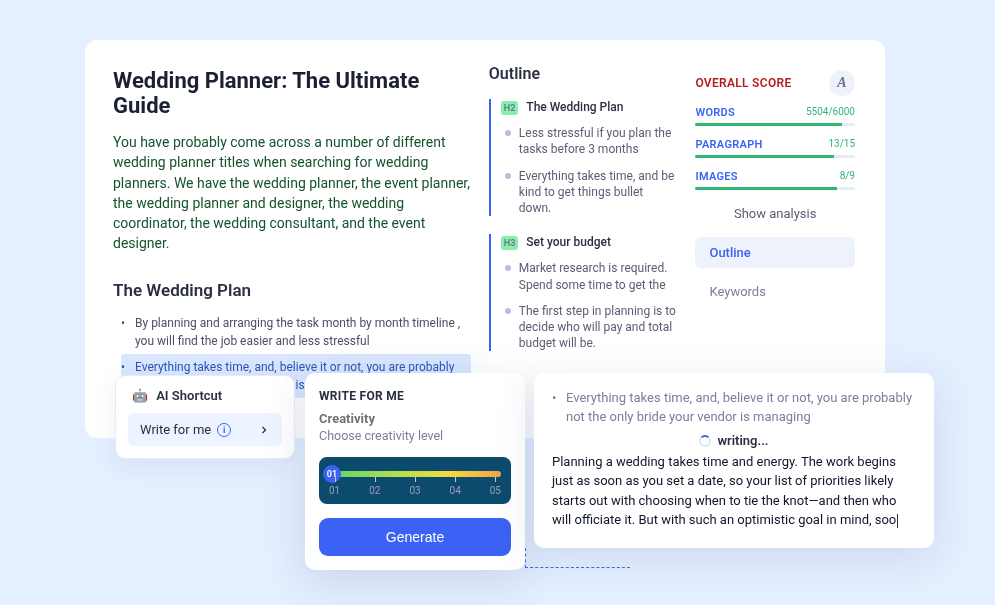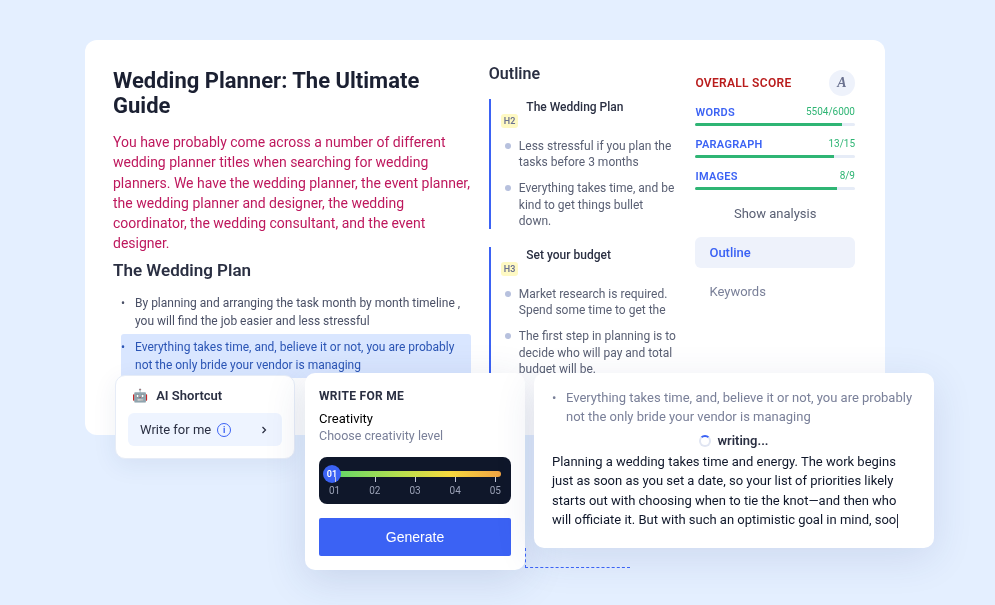--- a/index.html
+++ b/index.html
@@ -1,32 +1,32 @@
 <!DOCTYPE html>
 <html><head>
 <meta charset="utf-8">
 <style>
   * { box-sizing: border-box; margin: 0; padding: 0; }
   body { font-family: -apple-system, BlinkMacSystemFont, 'Segoe UI', Roboto, sans-serif; background: #e4efff; width: 995px; height: 605px; overflow: hidden; position: relative; }
   .page-wrap { position: absolute; top: 40px; left: 85px; width: 800px; background: #fff; border-radius: 12px; padding: 28px 30px 40px 28px; display: flex; gap: 18px; }
   .editor { width: 370px; }
   .editor h1 { font-size: 22px; font-weight: 700; color: #1b2032; margin-bottom: 14px; }
-  .editor .intro { font-size: 14px; color: #be185d; line-height: 1.45; margin-bottom: 6px; }
+  .editor .intro { font-size: 14px; color: #14532d; line-height: 1.45; margin-bottom: 26px; }
   .editor h2.sub { font-size: 17px; font-weight: 600; color: #2a2f42; margin-bottom: 10px; }
   .editor ul { list-style: none; padding-left: 8px; }
   .editor ul li { font-size: 12px; color: #4a5066; line-height: 1.5; padding: 4px 6px 4px 14px; position: relative; }
   .editor ul li::before { content: "•"; position: absolute; left: 0; color: #4a5066; }
   .editor ul li.hl { background: #d9e6ff; border-radius: 3px; color: #2b55b5; }
   .editor ul li.hl::before { color: #2b55b5; }
 
   .outline { width: 195px; }
   .outline h3 { font-size: 16px; font-weight: 600; color: #2a2f42; margin-bottom: 16px; margin-top: -4px; }
   .ogrp { border-left: 2px solid #3b62f4; padding-left: 10px; margin-bottom: 18px; }
   .orow { display: flex; align-items: flex-start; gap: 8px; margin-bottom: 10px; }
-  .hchip { background: #fef9c3; color: #6b7290; font-size: 9px; font-weight: 600; padding: 2px 3px; border-radius: 3px; margin-top: 15px; flex-shrink: 0; }
+  .hchip { background: #86efac; color: #6b7290; font-size: 9px; font-weight: 600; padding: 2px 3px; border-radius: 3px; margin-top: 2px; flex-shrink: 0; }
   .dot { width: 6px; height: 6px; background: #b7c1de; border-radius: 50%; margin-top: 5px; margin-left: 4px; flex-shrink: 0; }
   .otxt { font-size: 12px; color: #5a6074; line-height: 1.35; }
   .otxt.title { color: #2a2f42; font-weight: 500; }
 
   .scorer { width: 165px; padding-top: 2px; }
   .score-head { display: flex; justify-content: space-between; align-items: center; margin-bottom: 10px; }
   .score-head span { font-size: 12px; color: #b91c1c; font-weight: 600; letter-spacing: .3px; }
   .score-icon { width: 26px; height: 26px; border-radius: 50%; background: #eef2fb; display: flex; align-items: center; justify-content: center; font-family: Georgia, serif; font-style: italic; color: #6b7290; font-weight: 600; font-size: 14px; }
   .metric { margin-bottom: 12px; }
   .metric .mrow { display: flex; justify-content: space-between; font-size: 11px; }
@@ -39,29 +39,29 @@
   .tab-plain { color: #7a8099; font-size: 13px; padding: 6px 14px; cursor: pointer; }
 
   .shortcut-card { position: absolute; top: 375px; left: 115px; width: 180px; background: #fff; border: 1px solid #e6ecf7; border-radius: 10px; padding: 12px 12px; box-shadow: 0 6px 24px rgba(40,60,120,.08); }
   .shortcut-card .ttl { display: flex; align-items: center; gap: 8px; font-size: 13px; font-weight: 600; color: #2a2f42; margin-bottom: 10px; padding-left: 4px; }
   .shortcut-card .chip { background: #eef4ff; border-radius: 6px; padding: 9px 12px; font-size: 13px; color: #2a2f42; display: flex; align-items: center; justify-content: space-between; cursor: pointer; }
   .shortcut-card .chip .left { display: flex; align-items: center; gap: 6px; }
   .info-dot { width: 14px; height: 14px; border-radius: 50%; border: 1.5px solid #3b62f4; color: #3b62f4; font-size: 9px; display: flex; align-items: center; justify-content: center; font-weight: 700; }
 
   .wfm-card { position: absolute; top: 373px; left: 305px; width: 220px; background: #fff; border-radius: 10px; padding: 16px 14px 14px 14px; box-shadow: 0 10px 40px rgba(40,60,120,.15); }
   .wfm-card .cap { font-size: 12px; font-weight: 700; color: #2a2f42; letter-spacing: .3px; margin-bottom: 8px; }
-  .wfm-card .sub1 { font-size: 13px; font-weight: 400; color: #000000; margin-bottom: 2px; }
+  .wfm-card .sub1 { font-size: 13px; font-weight: 700; color: #737373; margin-bottom: 2px; }
   .wfm-card .sub2 { font-size: 12.5px; color: #7a8099; margin-bottom: 14px; }
-  .slider-wrap { background: #0f172a; border-radius: 8px; padding: 14px 10px 8px 10px; margin-bottom: 14px; position: relative; text-align: right; }
+  .slider-wrap { background: #0c4a6e; border-radius: 8px; padding: 14px 10px 8px 10px; margin-bottom: 14px; position: relative; text-align: right; }
   .slider-track { height: 6px; border-radius: 3px; background: linear-gradient(90deg, #5bd66b 0%, #b4df4f 40%, #f6d93e 70%, #f0a344 100%); position: relative; }
   .slider-thumb { position: absolute; left: -6px; top: -6px; width: 18px; height: 18px; border-radius: 50%; background: #3b62f4; color: #fff; font-size: 9px; font-weight: 600; display: flex; align-items: center; justify-content: center; }
   .slider-ticks { display: flex; justify-content: space-between; margin-top: 8px; font-size: 10px; color: #9aa1b6; }
   .slider-ticks span { position: relative; }
   .slider-ticks span::before { content: ""; position: absolute; top: -8px; left: 50%; width: 1px; height: 5px; background: #c3c9db; }
-  .gen-btn { width: 100%; background: #3b62f4; color: #fff; border: none; border-radius: 2px; padding: 11px 0; font-size: 14px; font-weight: 500; cursor: pointer; }
+  .gen-btn { width: 100%; background: #3b62f4; color: #fff; border: none; border-radius: 9px; padding: 11px 0; font-size: 14px; font-weight: 500; cursor: pointer; }
 
   .preview-card { position: absolute; top: 373px; left: 534px; width: 400px; background: #fff; border-radius: 10px; padding: 16px 18px 18px 18px; box-shadow: 0 10px 40px rgba(40,60,120,.12); }
   .preview-card ul { list-style: none; margin-bottom: 6px; }
   .preview-card ul li { font-size: 13px; color: #7a8099; line-height: 1.45; padding-left: 14px; position: relative; }
   .preview-card ul li::before { content: "•"; position: absolute; left: 0; }
   .writing-row { text-align: center; font-size: 13px; font-weight: 600; color: #2a2f42; margin: 2px 0 4px 0; }
   .spinner { display: inline-block; width: 12px; height: 12px; border: 2px solid #e0e5f2; border-top-color: #3b62f4; border-radius: 50%; vertical-align: middle; margin-right: 6px; }
   .gen-text { font-size: 13px; color: #0f172a; line-height: 1.5; }
   .cursor-bar::after { content: ""; display: inline-block; width: 1px; height: 14px; background: #2a2f42; vertical-align: middle; margin-left: 1px; }
 

